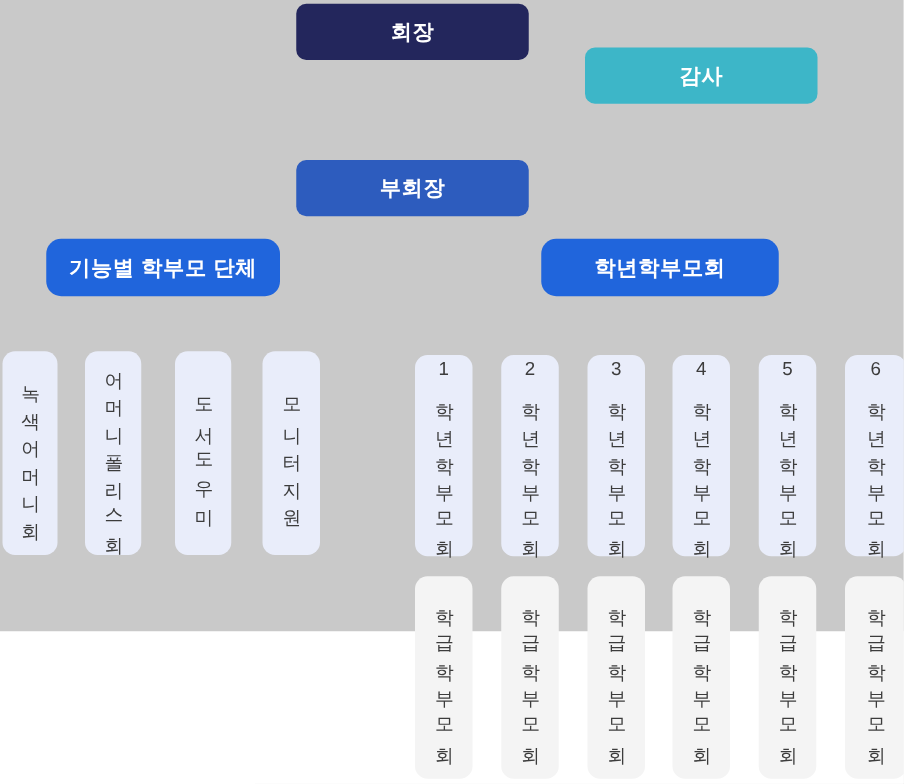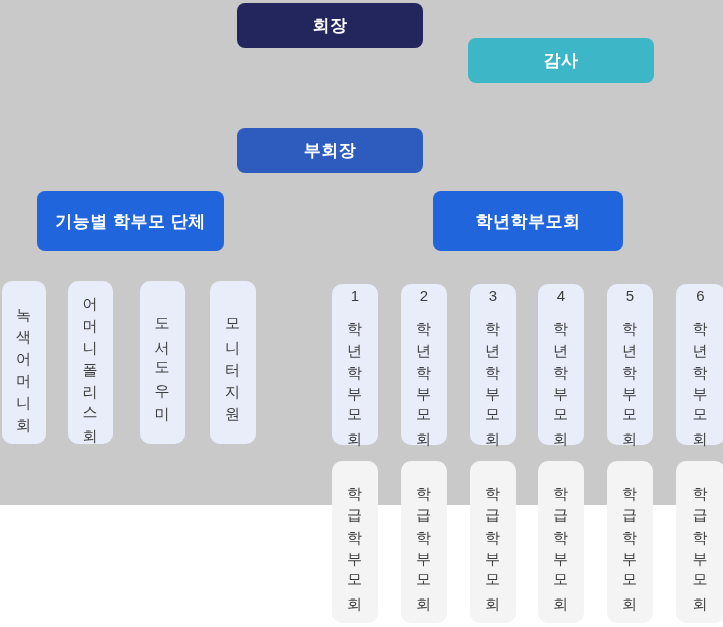--- a/index.html
+++ b/index.html
@@ -29,21 +29,21 @@
     align-items: center;
     justify-content: center;
     color: var(--header-text, #ffffff);
     font-weight: bold;
     font-size: 17px;
     letter-spacing: 0.5px;
   }
   .chairman   { left: 237px; top: 3px;  width: 186px; background: var(--chairman-bg, #23265c); }
   .auditor    { left: 468px; top: 38px; width: 186px; background: var(--auditor-bg, #3db6c8); }
   .vice       { left: 237px; top: 86px; width: 186px; background: var(--vice-chairman-bg, #2d5cbe); margin-top: 42px; }
-  .group      { height: 60px; background: var(--group-bg, #2065dc); }
+  .group      { height: 46px; background: var(--group-bg, #2065dc); border-radius: 12px; }
   .func-group  { left: 37px;  top: 191px; width: 187px; }
   .grade-group { left: 433px; top: 191px; width: 190px; justify-content: center; }
 
   
   .vbox {
     position: absolute;
     border-radius: 10px;
     display: flex;
     align-items: center;
     justify-content: center;

